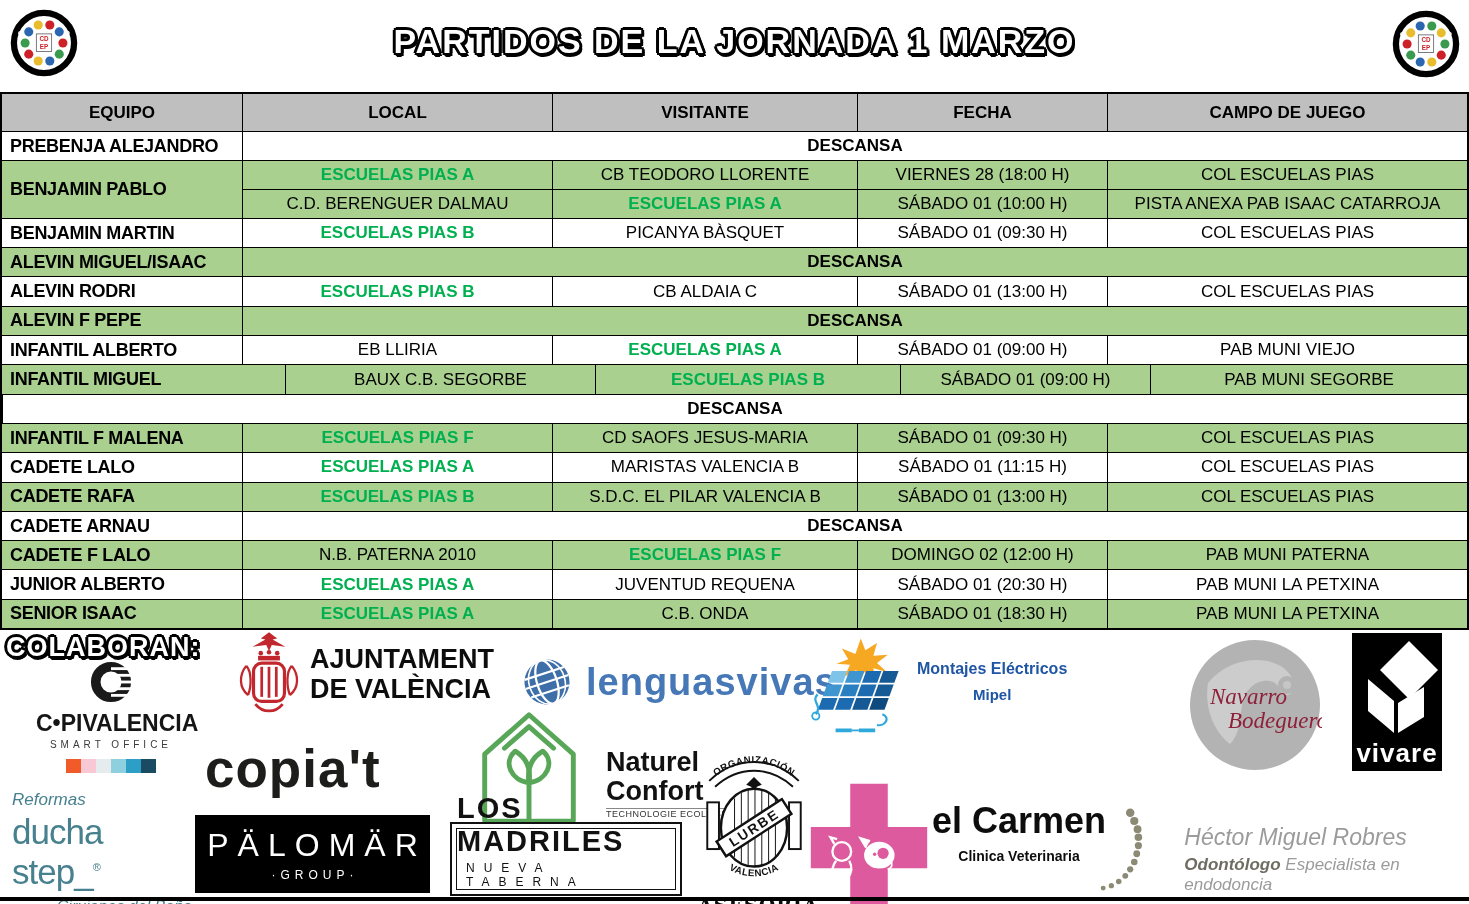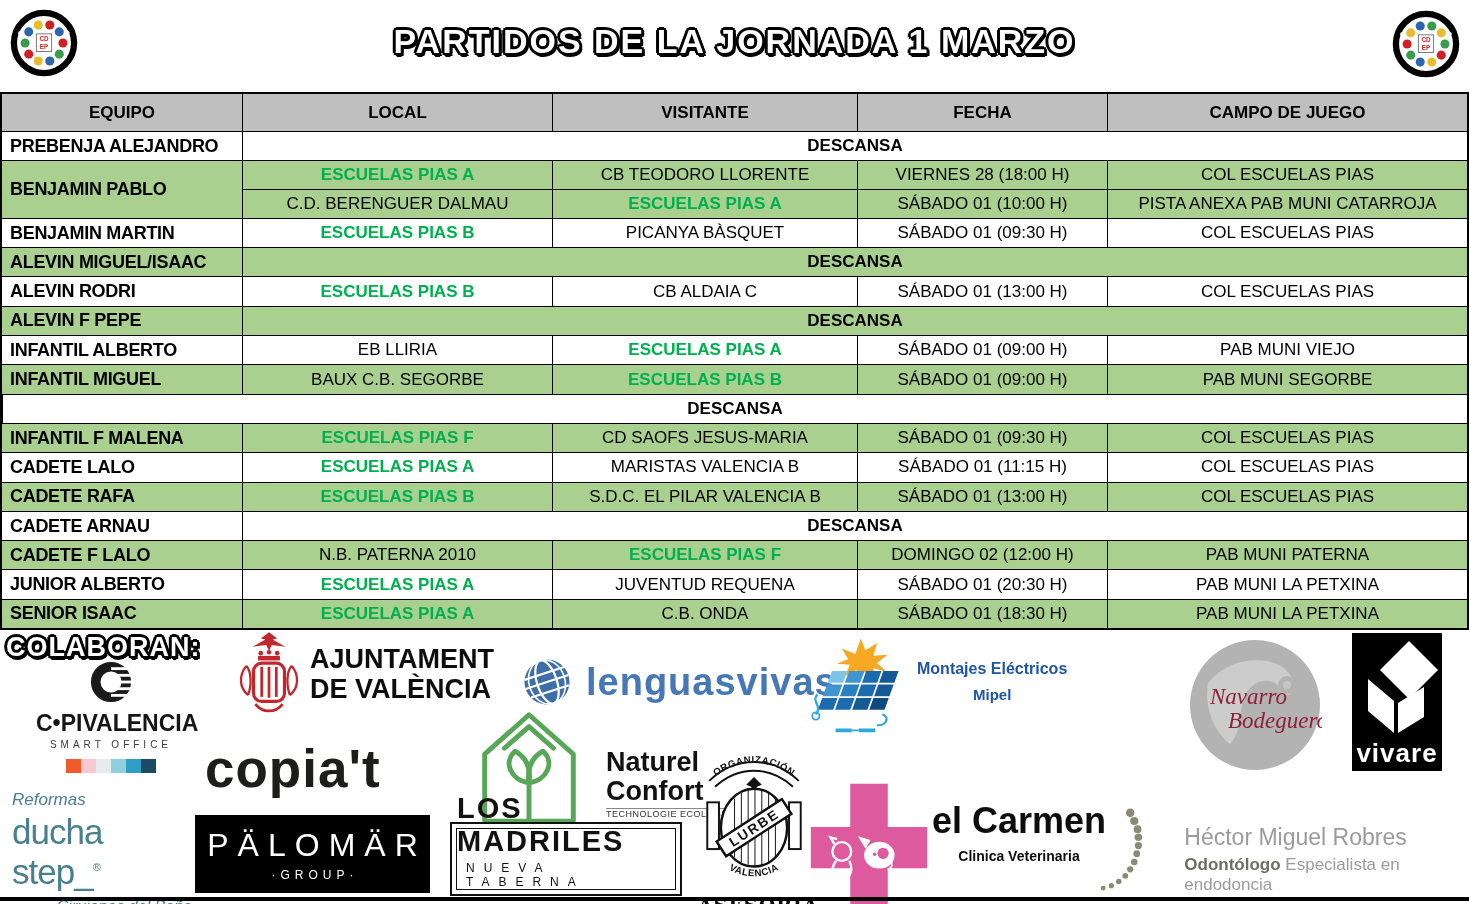--- a/index.html
+++ b/index.html
@@ -102,21 +102,21 @@
   .sp-lurbe { left:698px; top:112px; width:112px; text-align:center; }
   .lu-sub { font-family:"DejaVu Serif", serif; font-size:19px; font-weight:800; color:#0d0d0d; margin-top:2px; letter-spacing:1px; }
   .sp-lurbe .lurbe-arc { font-size:10px; font-weight:700; fill:#111; letter-spacing:.5px; }
 
   .sp-elcarmen { left:808px; top:148px; display:flex; align-items:flex-start; }
   .ec-text { margin-left:2px; margin-top:22px; }
   .ec-name { font-size:36px; font-weight:800; color:#0d0d0d; }
   .ec-sub  { font-size:14px; font-weight:700; color:#0d0d0d; margin-top:6px; text-align:center; }
 
   .sp-hector { left:1095px; top:168px; display:flex; }
-  .hc-text { margin-left:32px; margin-top:26px; }
+  .hc-text { margin-left:32px; margin-top:26px;font-style:italic; }
   .hc-name { font-size:23px; color:var(--hector_gray); }
   .hc-line2 { margin-top:4px; font-size:17px; }
   .hc-role { font-weight:700; color:#6e6d62; }
   .hc-spec { color:var(--hector_gray); }
 
   .bottom-line { position:absolute; left:0; top:897px; width:1469px; height:4px; background:#000; }
 </style>
 </head>
 <body>
 
@@ -197,21 +197,21 @@
             <div class="mline">
               <div class="mcell m-local hl">ESCUELAS PIAS A</div>
               <div class="mcell m-visit">CB TEODORO LLORENTE</div>
               <div class="mcell m-fecha">VIERNES 28 (18:00 H)</div>
               <div class="mcell m-campo">COL ESCUELAS PIAS</div>
             </div>
             <div class="mline">
               <div class="mcell m-local">C.D. BERENGUER DALMAU</div>
               <div class="mcell m-visit hl">ESCUELAS PIAS A</div>
               <div class="mcell m-fecha">SÁBADO 01 (10:00 H)</div>
-              <div class="mcell m-campo">PISTA ANEXA PAB MUNI CATARROJA</div>
+              <div class="mcell m-campo">PISTA ANEXA PAB ISAAC CATARROJA</div>
             </div>
           </div>
         </div>
         <div class="trow" style="flex: 1 1 0%;">
           <div class="cell-equipo">BENJAMIN MARTIN</div>
           <div class="rowright">
             <div class="mline">
               <div class="mcell m-local hl">ESCUELAS PIAS B</div>
               <div class="mcell m-visit">PICANYA BÀSQUET</div>
               <div class="mcell m-fecha">SÁBADO 01 (09:30 H)</div>
@@ -246,21 +246,21 @@
           <div class="cell-equipo">INFANTIL ALBERTO</div>
           <div class="rowright">
             <div class="mline">
               <div class="mcell m-local">EB LLIRIA</div>
               <div class="mcell m-visit hl">ESCUELAS PIAS A</div>
               <div class="mcell m-fecha">SÁBADO 01 (09:00 H)</div>
               <div class="mcell m-campo">PAB MUNI VIEJO</div>
             </div>
           </div>
         </div>
-        <div class="trow green" style="flex: 1 1 0%;">
+        <div class="trow green" style="flex: 1 1 0%; gap: 43px;">
           <div class="cell-equipo">INFANTIL MIGUEL</div>
           <div class="rowright">
             <div class="mline">
               <div class="mcell m-local">BAUX C.B. SEGORBE</div>
               <div class="mcell m-visit hl">ESCUELAS PIAS B</div>
               <div class="mcell m-fecha">SÁBADO 01 (09:00 H)</div>
               <div class="mcell m-campo">PAB MUNI SEGORBE</div>
             </div>
           </div>
         </div>

